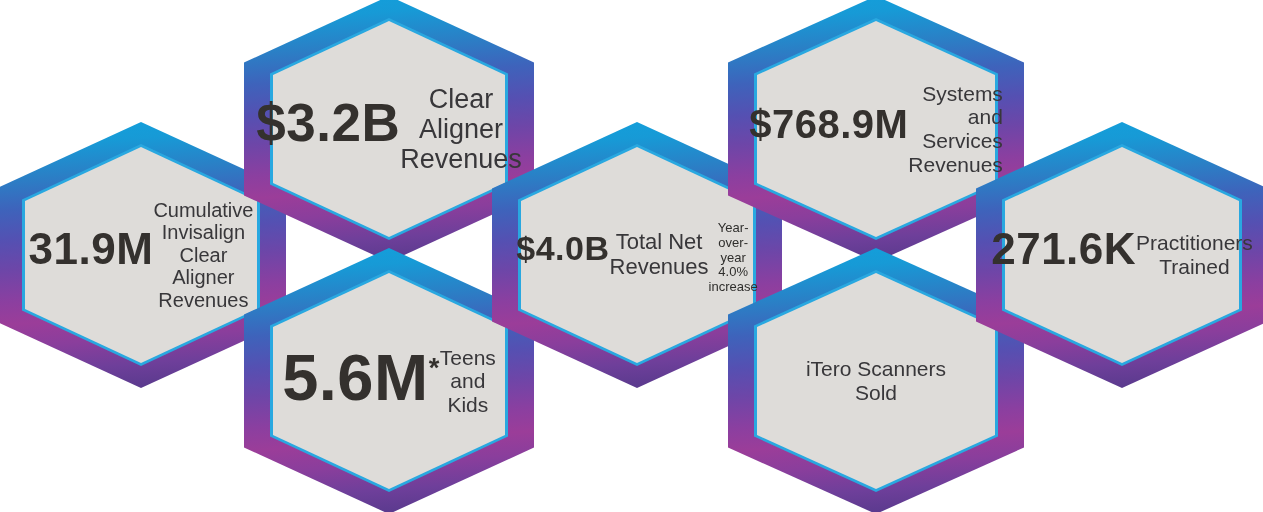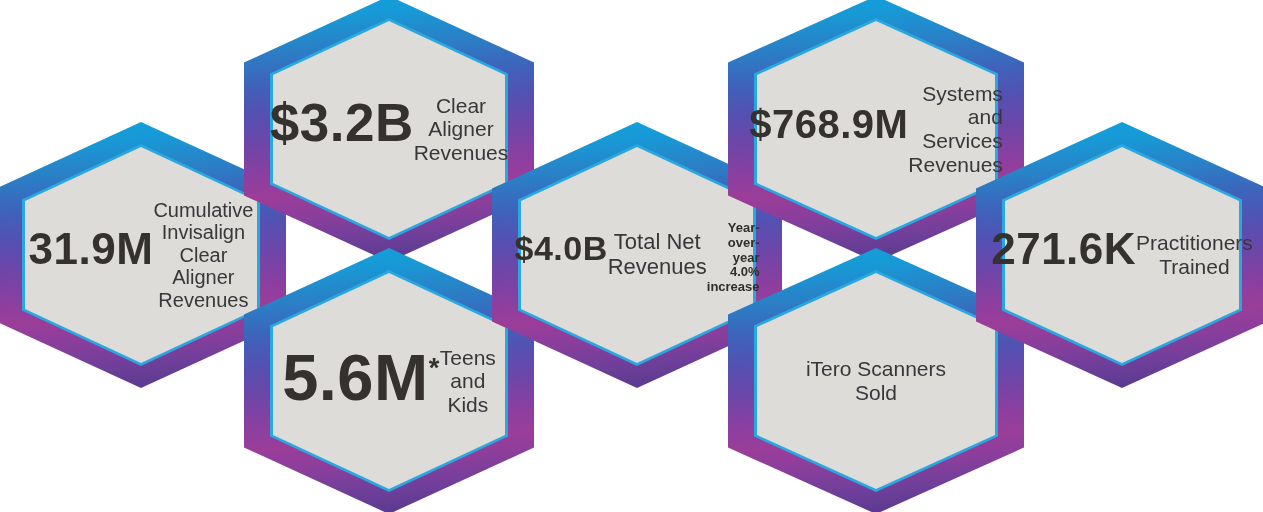--- a/index.html
+++ b/index.html
@@ -67,33 +67,32 @@
     line-height:1;
   }
   .label{
     color:#38373a;
     line-height:1.12;
     font-weight:normal;
   }
   .sub{
     color:#2f2e2c;
     line-height:1.15;
-    font-weight:bold;
-    text-align:right;
+    font-weight:normal;
   }
 
   
   
   #hex-cumulative{ left:-4px;  top:122px; width:290px; height:266px; }
   #hex-cumulative .big{ font-size:44px; margin-bottom:12px; }
   #hex-cumulative .label{ font-size:20px; }
 
   #hex-clear-aligner{ left:244px; top:-4px;  width:290px; height:266px; }
   #hex-clear-aligner .big{ font-size:53px; margin-bottom:14px; }
-  #hex-clear-aligner .label{ font-size:21px; }
+  #hex-clear-aligner .label{ font-size:27px; }
 
   #hex-teens{ left:244px; top:248px; width:290px; height:266px; }
   #hex-teens .big{ font-size:65px; margin-bottom:8px; }
   #hex-teens .label{ font-size:21px; }
 
   #hex-total{ left:492px; top:122px; width:290px; height:266px; }
   #hex-total .big{ font-size:34px; margin-bottom:14px; }
   #hex-total .label{ font-size:22px; }
   #hex-total .sub{ font-size:13px; margin-top:6px; }
 

